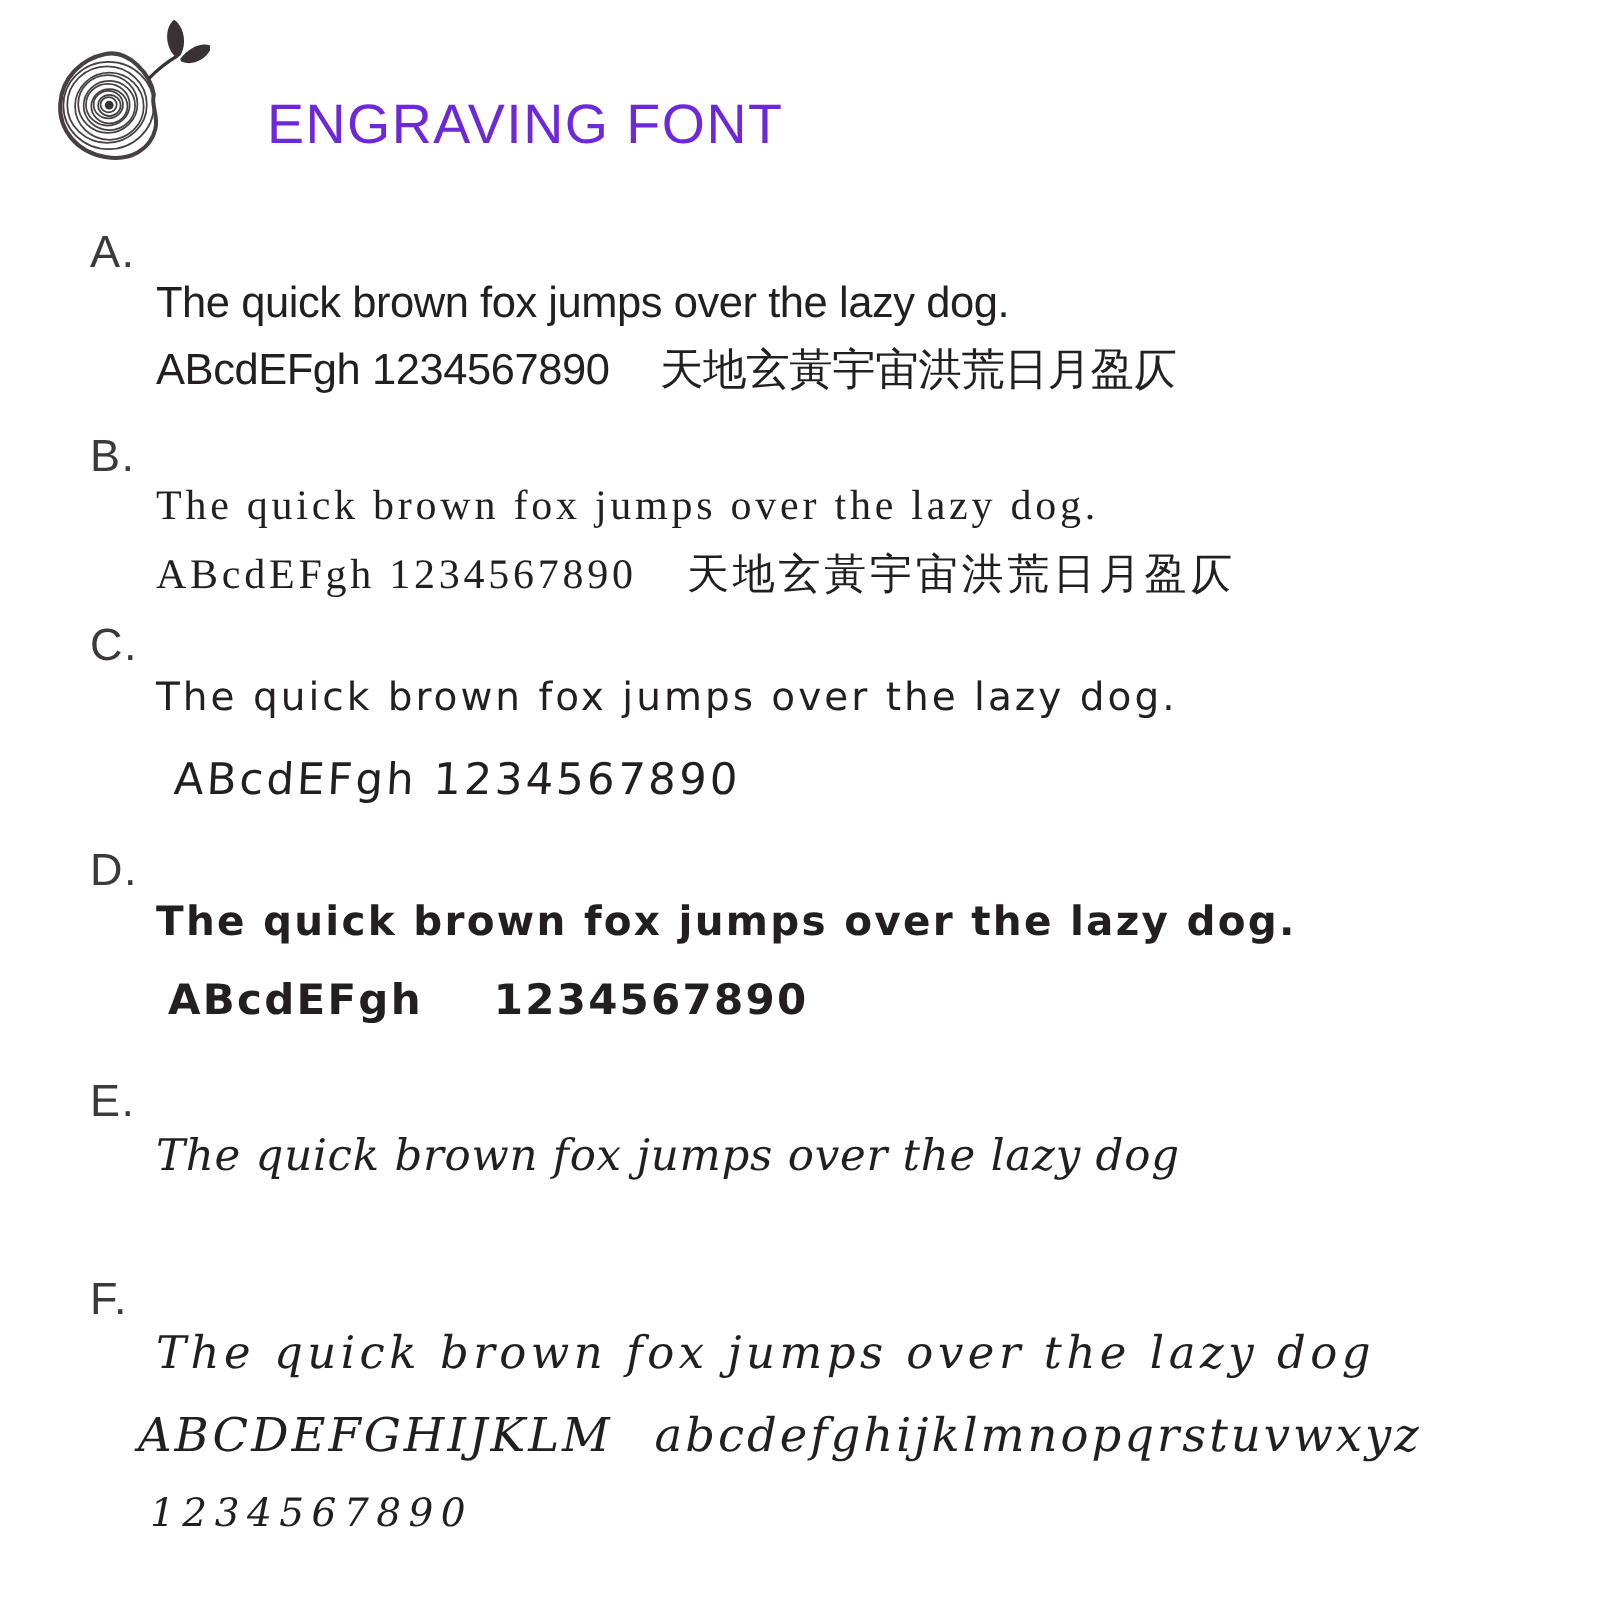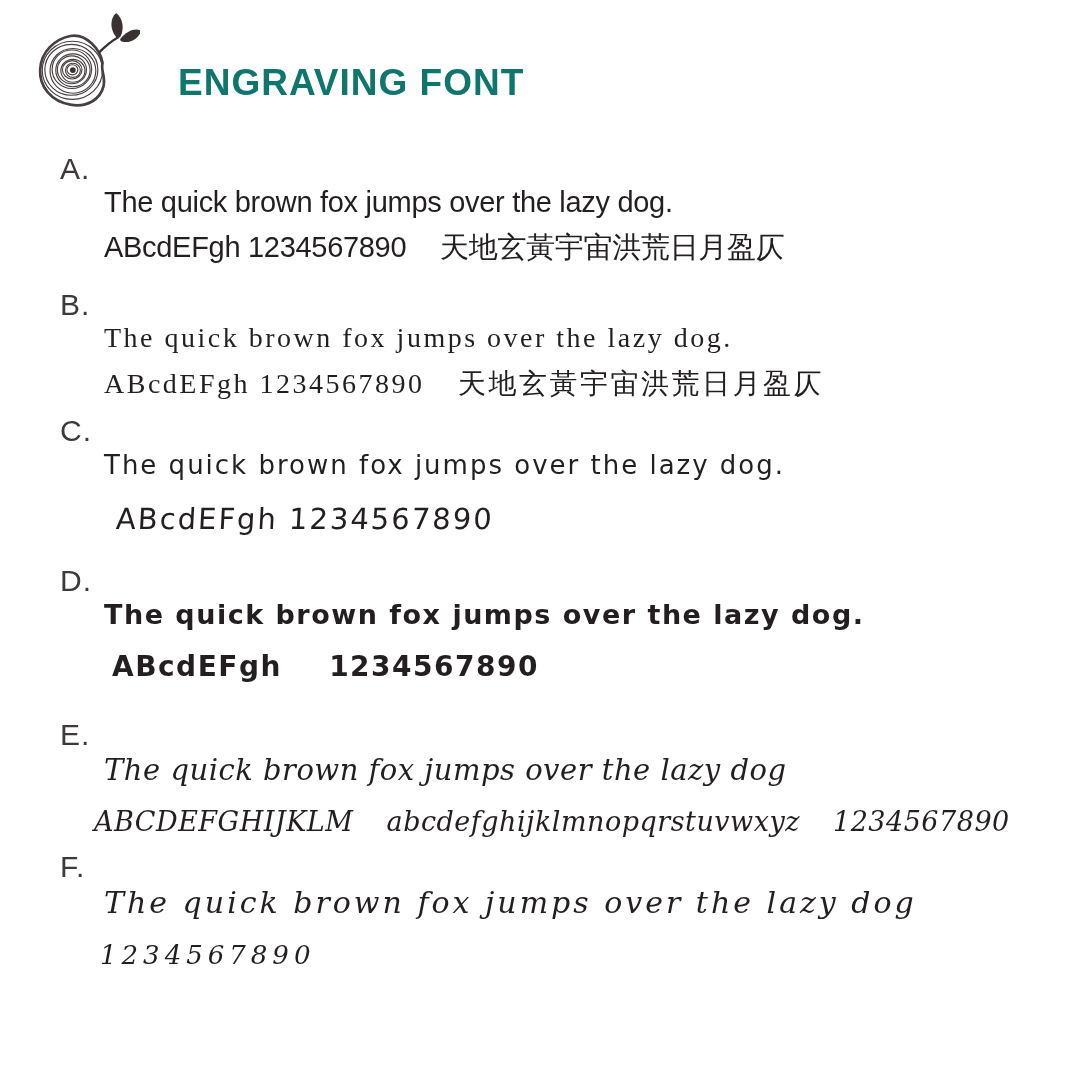--- a/index.html
+++ b/index.html
@@ -7,21 +7,21 @@
     width:1080px;height:1080px;background:#ffffff;position:relative;overflow:hidden;
     font-family:"Liberation Sans",sans-serif;color:#231f20;
   }
   .page{position:absolute;inset:0;}
 
   
   .header{position:absolute;left:36px;top:10px;width:600px;height:110px;}
   .logo{position:absolute;left:0;top:0;width:104px;height:104px;}
   .title{
     position:absolute;left:142px;top:52px;
-    font-size:37px;font-weight:bold;color:#0f766e;letter-spacing:1px;white-space:nowrap;
+    font-size:37px;font-weight:normal;color:#6d28d9;letter-spacing:1px;white-space:nowrap;
   }
 
   
   .sample{position:absolute;left:60px;display:flex;align-items:flex-start;}
   .sample-label{
     flex:0 0 44px;font-family:"Liberation Sans",sans-serif;
     font-size:30px;color:#3d393b;letter-spacing:1px;padding-top:2px;
   }
   .lines{display:block;margin-top:32px;}
   .line{white-space:nowrap;}
@@ -135,29 +135,28 @@
         <span>ABcdEFgh</span>
         <span class="numgap">1234567890</span>
       </div>
     </div>
   </div>
 
   <div class="sample" id="sample-e">
     <div class="sample-label">E.</div>
     <div class="lines">
       <div class="line font-e">The quick brown fox jumps over the lazy dog</div>
-      <div class="line font-e second">
-        <span class="seg">ABCDEFGHIJKLM</span>
-        <span class="seg">abcdefghijklmnopqrstuvwxyz</span>
-        <span class="seg">1234567890</span>
-      </div>
     </div>
   </div>
 
   <div class="sample" id="sample-f">
     <div class="sample-label">F.</div>
     <div class="lines">
       <div class="line font-f">The quick brown fox jumps over the lazy dog</div>
+      <div class="line font-f second">
+        <span class="seg">ABCDEFGHIJKLM</span>
+        <span>abcdefghijklmnopqrstuvwxyz</span>
+      </div>
       <div class="line font-f third">1234567890</div>
     </div>
   </div>
 
 </div>
 
 </body></html>

